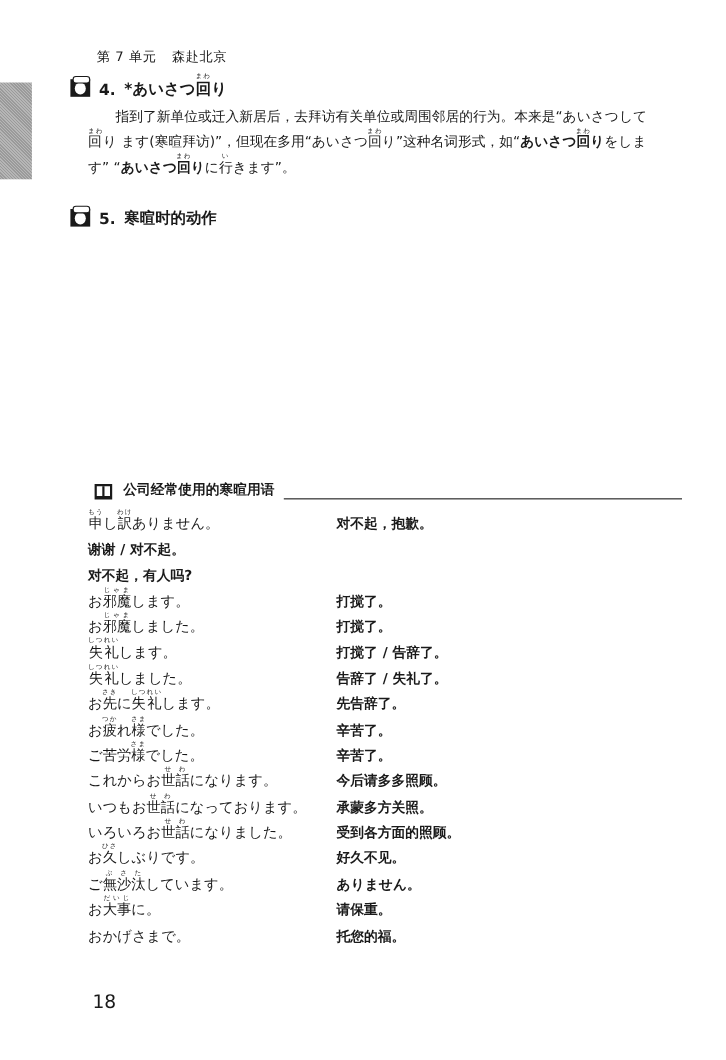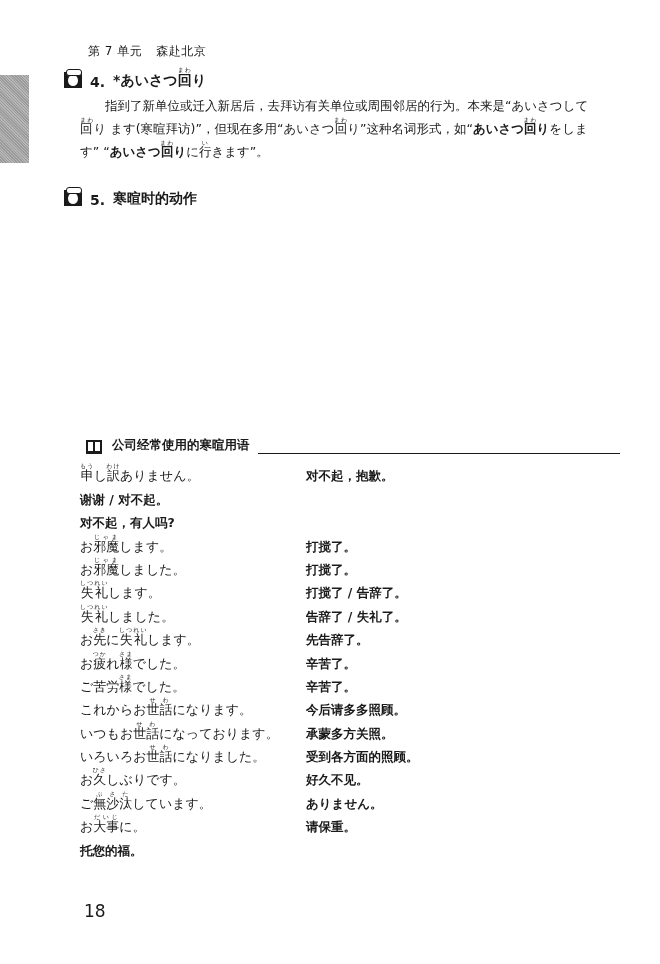--- a/index.html
+++ b/index.html
@@ -139,17 +139,18 @@
     </div>
     <div class="vrow">
       <span class="vjp">ご<ruby>無沙汰<rt>ぶさた</rt></ruby>しています。</span>
       <span class="vzh">ありません。</span>
     </div>
     <div class="vrow">
       <span class="vjp">お<ruby>大事<rt>だいじ</rt></ruby>に。</span>
       <span class="vzh">请保重。</span>
     </div>
     <div class="vrow">
+      <span class="vjp">おかげさまで。</span>
       <span class="vzh">托您的福。</span>
     </div>
   </div>
 
 <div class="page-num">18</div>
 
 </body></html>

